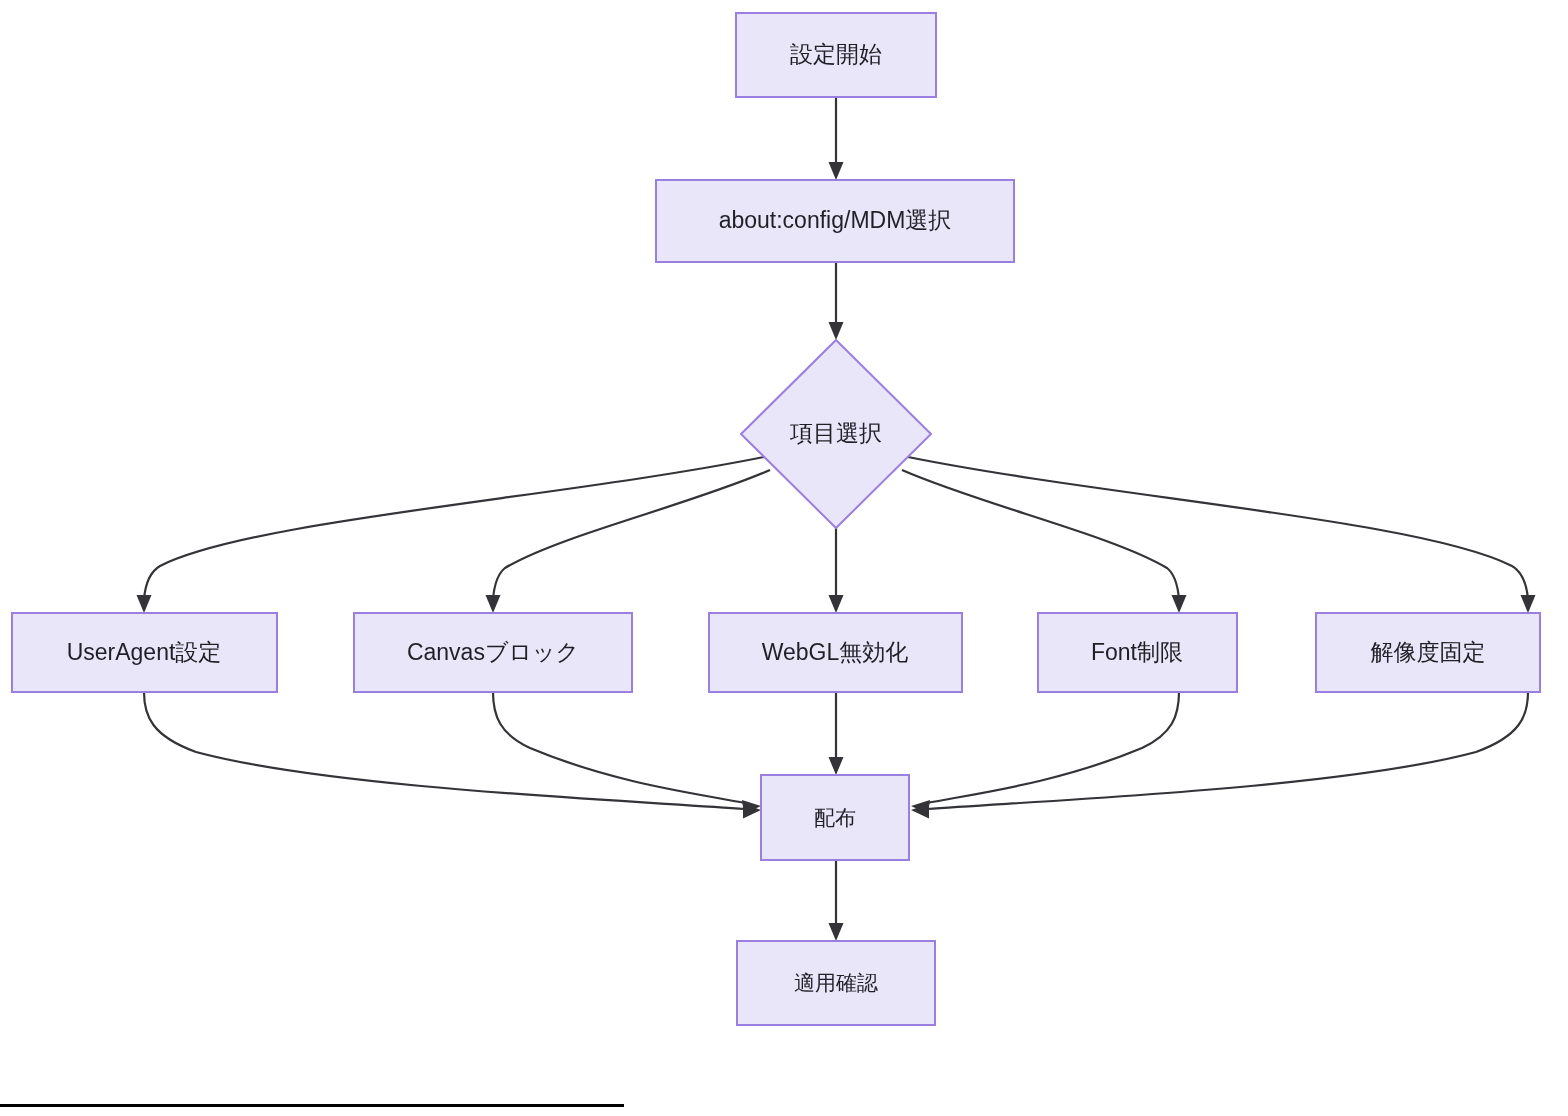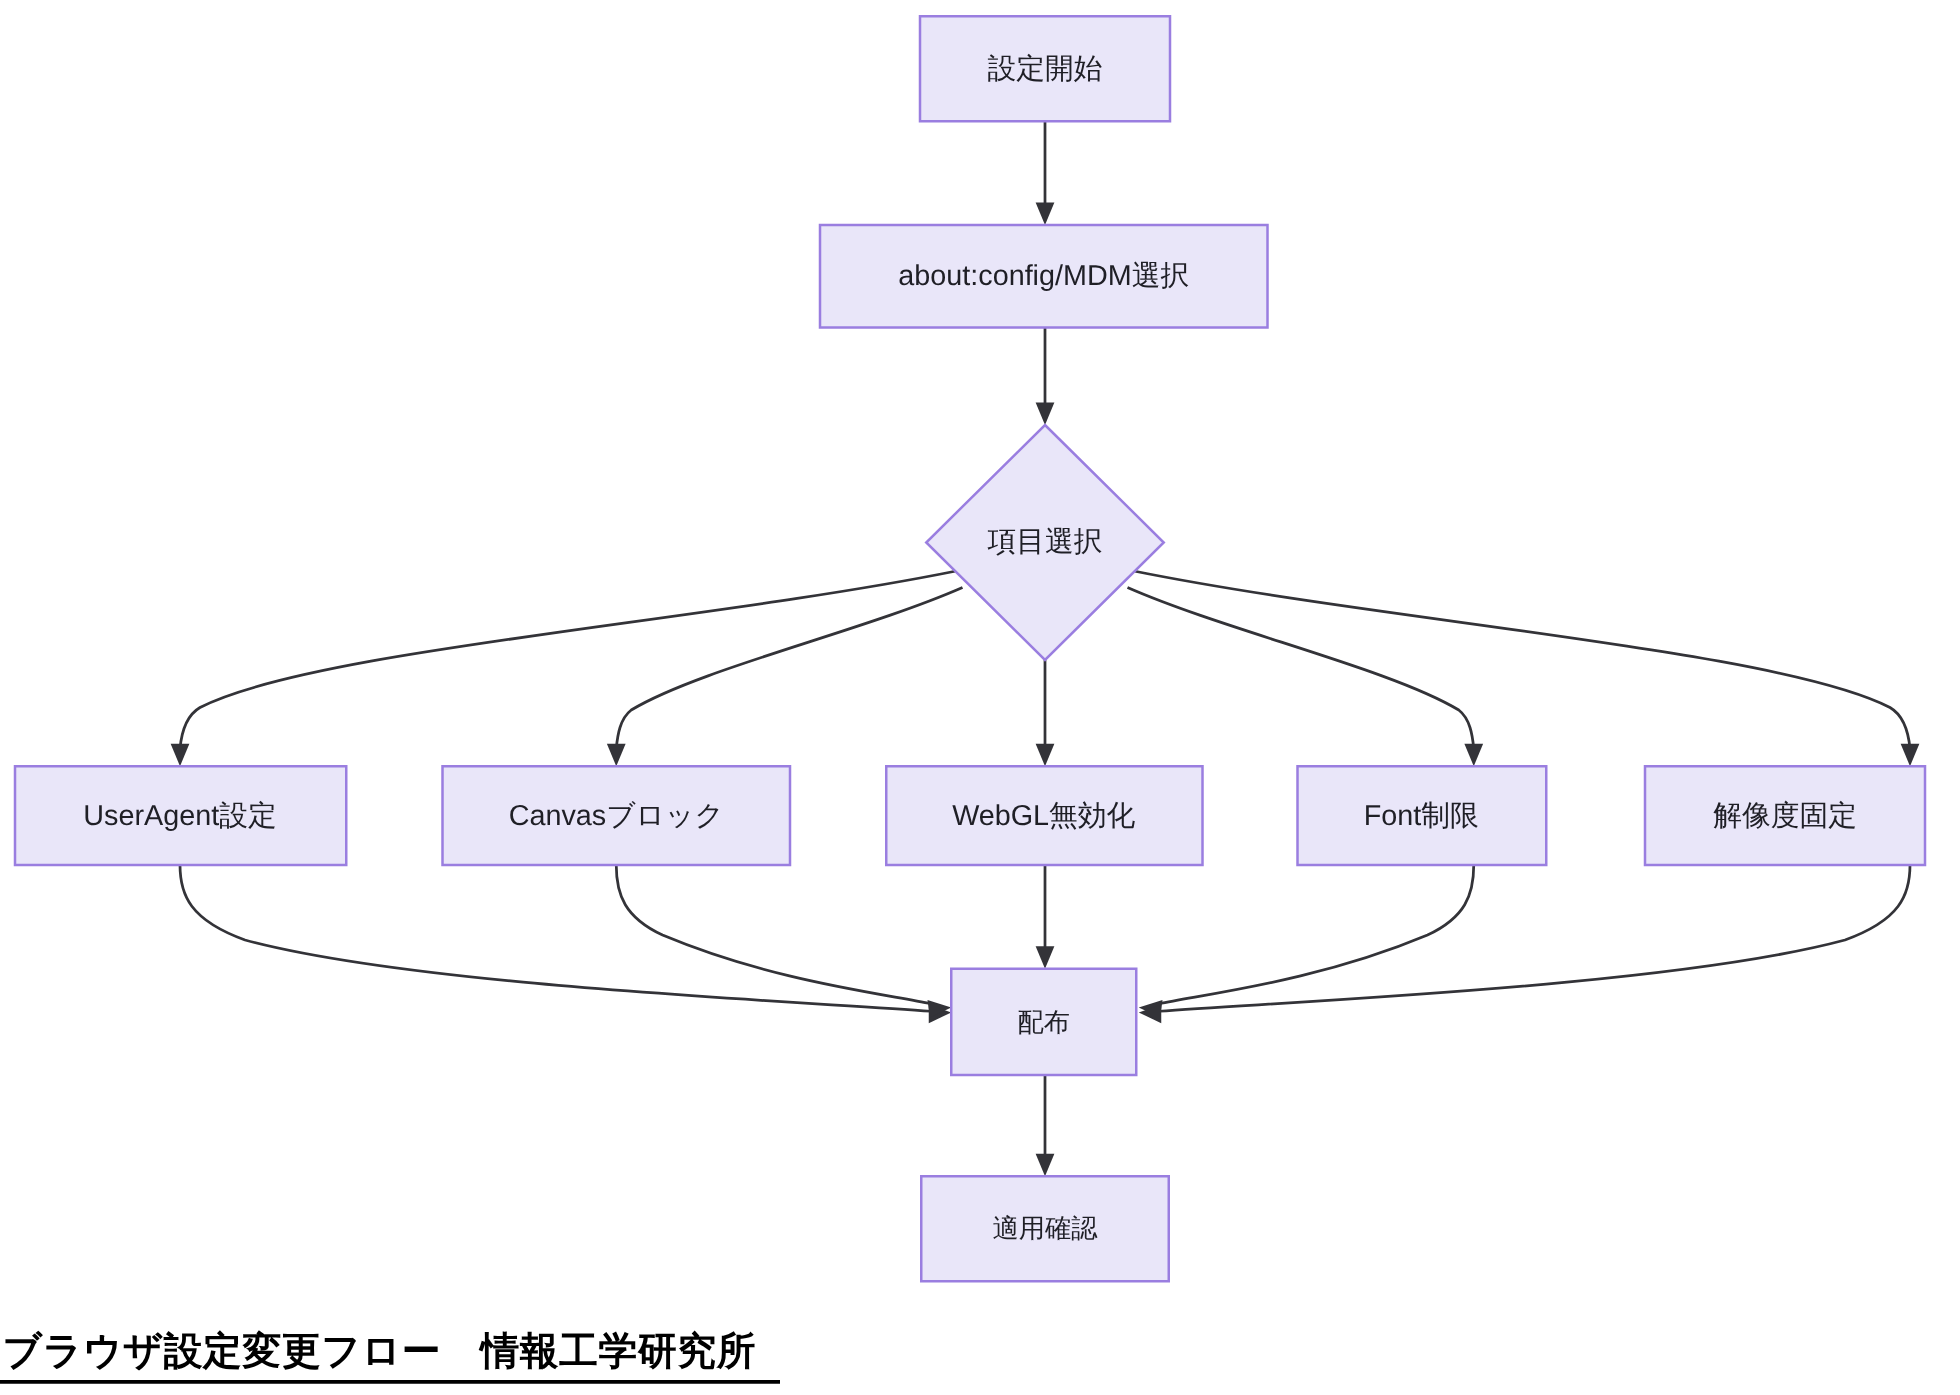--- a/index.html
+++ b/index.html
@@ -206,17 +206,16 @@
 
       <g>
         <rect class="node-shape" x="737" y="941" width="198" height="84"></rect>
         <text class="node-label node-label-sm" x="836" y="984">適用確認</text>
       </g>
 
     </g>
   </svg>
 
   <div class="caption-band">
-    <div class="caption-text">ブラウザ設定変更フロー　情報工学研究所</div>
     <div class="caption-rule"></div>
   </div>
 
 </div>
 
 </body></html>

